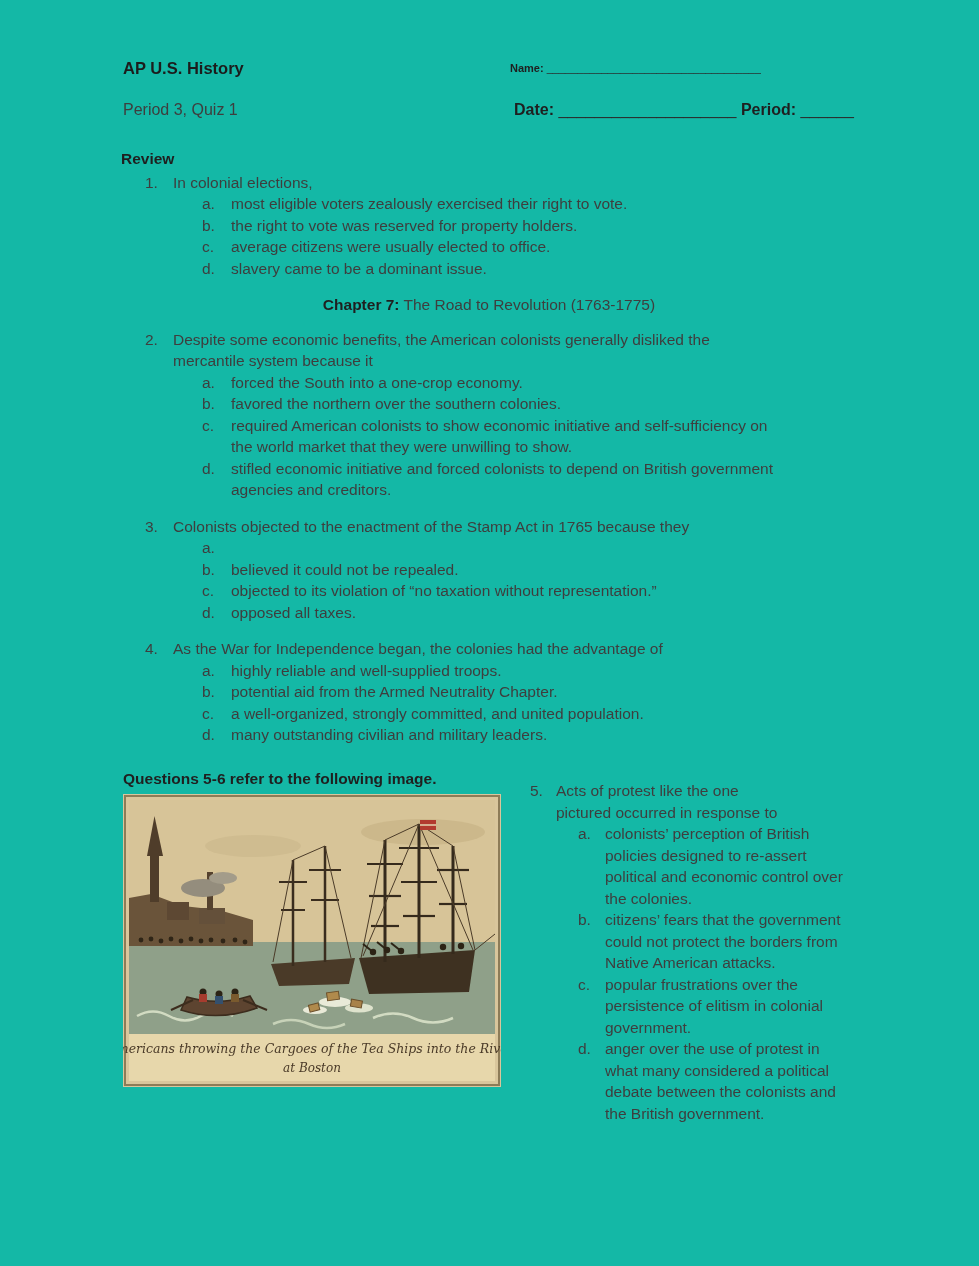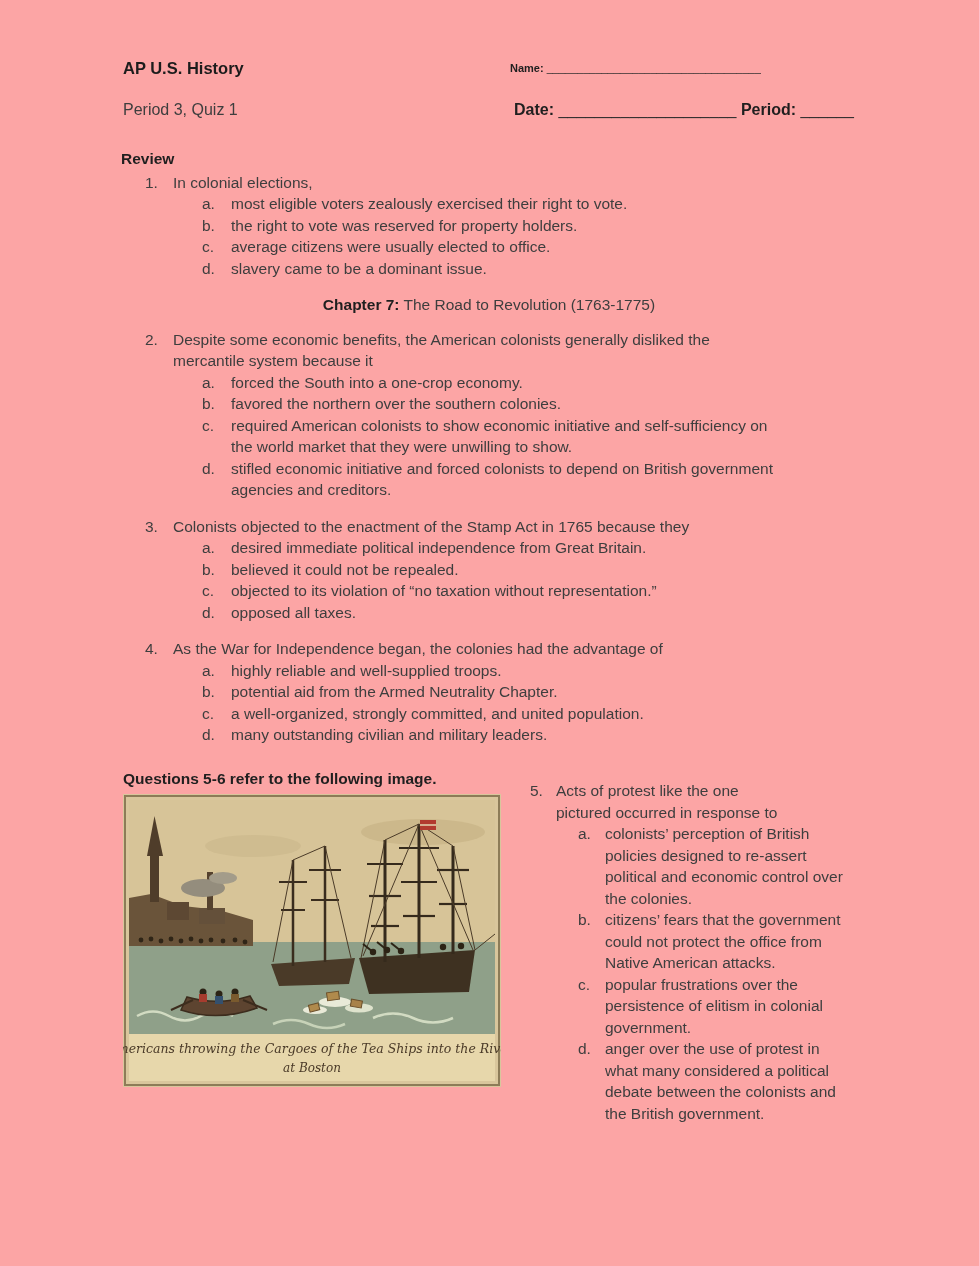--- a/index.html
+++ b/index.html
@@ -1,18 +1,18 @@
 <!DOCTYPE html>
 <html><head>
 <meta charset="utf-8">
 <style>
   * { margin:0; padding:0; box-sizing:border-box; }
   html,body { background:#ffffff; }
   .page {
-    position:relative; width:979px; height:1266px; background:#fca5a5;
+    position:relative; width:979px; height:1266px; background:#14b8a6;
     font-family:"Liberation Sans","DejaVu Sans",sans-serif;
     font-size:15.5px; line-height:21.5px; color:#3e3e3e; overflow:hidden;
   }
   .b { font-weight:700; color:#1f1f1f; }
   .blank { color:#2a2a2a; }
 
   .course   { position:absolute; left:123px; top:58px;  font-weight:700; font-size:16.5px; color:#1c1c1c; }
   .quiz-line{ position:absolute; left:123px; top:99px;  font-size:16px; color:#3e3e3e; }
   .name-line{ position:absolute; left:510px; top:58px;  font-size:11px; }
   .date-line{ position:absolute; left:514px; top:99px;  font-size:16px;text-align:center; }
@@ -117,21 +117,20 @@
     </div>
 
     <div class="question">
       <div class="stem-row">
         <span class="qnum">3.</span>
         <span class="stem-text">Colonists objected to the enactment of the Stamp Act in 1765 because they</span>
       </div>
       <div class="options">
         <div class="opt">
             <span class="letter">a.</span>
-            <span class="opt-text">desired immediate political independence from Great Britain.</span>
           </div>
         <div class="opt">
             <span class="letter">b.</span>
             <span class="opt-text">believed it could not be repealed.</span>
           </div>
         <div class="opt">
             <span class="letter">c.</span>
             <span class="opt-text">objected to its violation of “no taxation without representation.”</span>
           </div>
         <div class="opt">
@@ -292,21 +291,21 @@
       <span class="qnum">5.</span>
       <span class="stem-text">Acts of protest like the one pictured occurred in response to</span>
     </div>
     <div class="options">
       <div class="opt">
           <span class="letter">a.</span>
           <span class="opt-text">colonists’ perception of British policies designed to re-assert political and economic control over the colonies.</span>
         </div>
       <div class="opt">
           <span class="letter">b.</span>
-          <span class="opt-text">citizens’ fears that the government could not protect the office from Native American attacks.</span>
+          <span class="opt-text">citizens’ fears that the government could not protect the borders from Native American attacks.</span>
         </div>
       <div class="opt">
           <span class="letter">c.</span>
           <span class="opt-text">popular frustrations over the persistence of elitism in colonial government.</span>
         </div>
       <div class="opt">
           <span class="letter">d.</span>
           <span class="opt-text">anger over the use of protest in what many considered a political debate between the colonists and the British government.</span>
         </div>
     </div>

